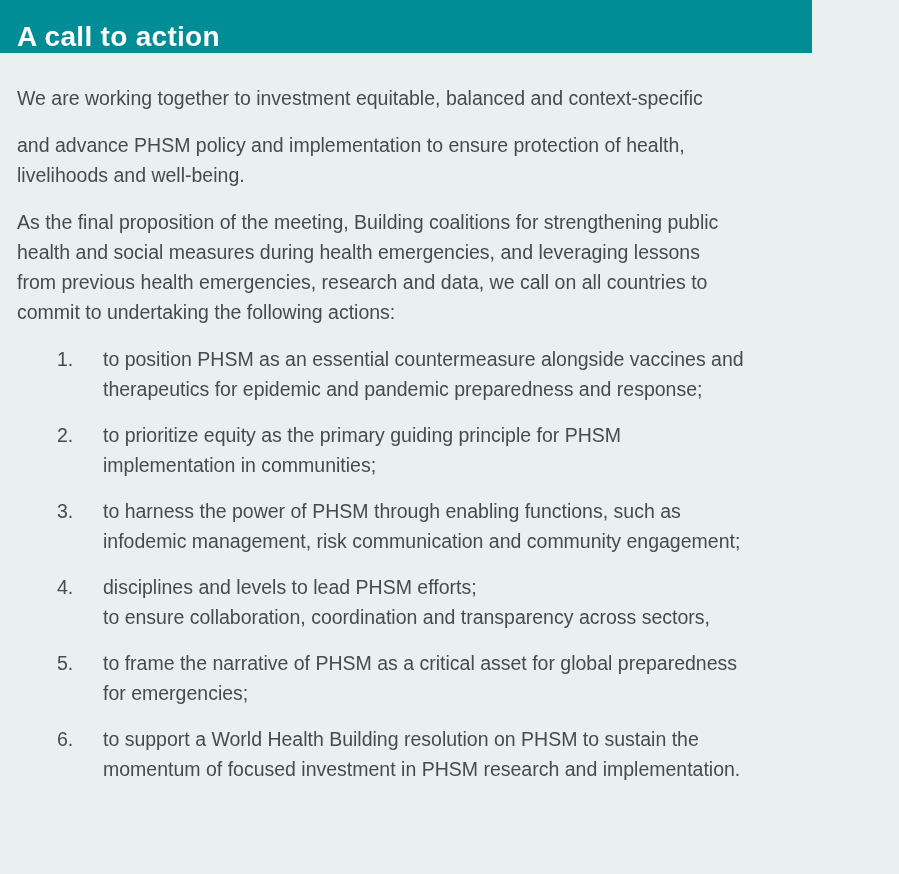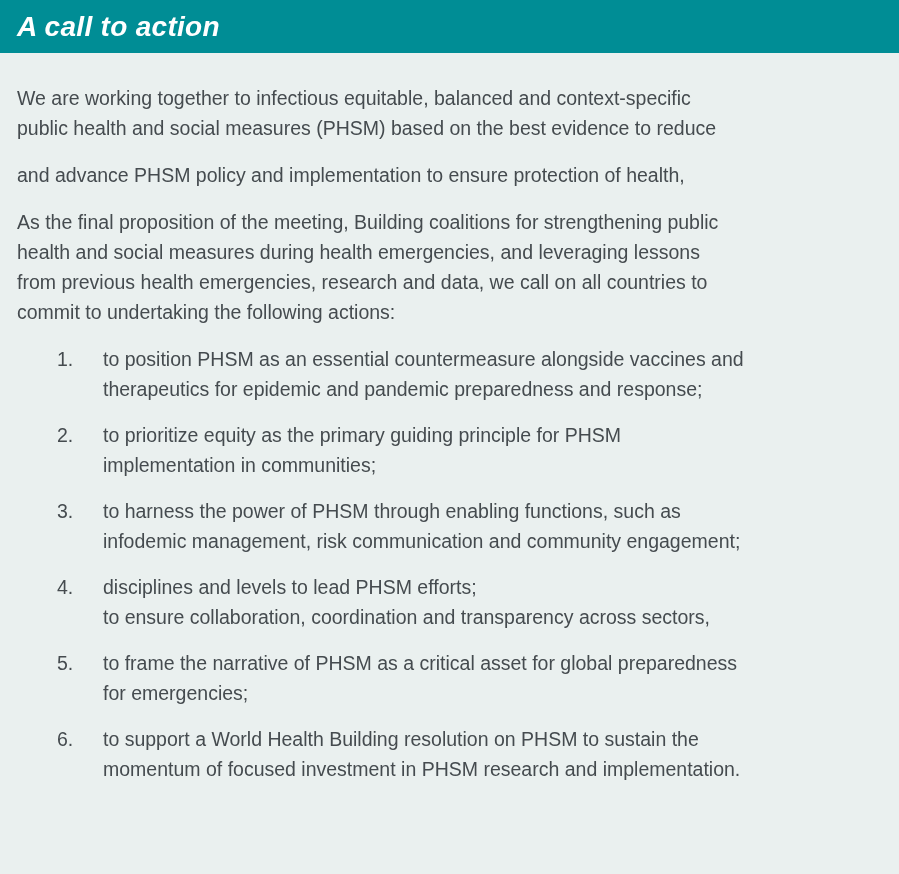--- a/index.html
+++ b/index.html
@@ -6,26 +6,25 @@
   html, body { background: #ffffff; }
   .page {
     position: relative;
     width: 899px;
     height: 874px;
     background: #EAF0EF;
     overflow: hidden;
     font-family: "Liberation Sans", sans-serif;
   }
   .header-bar {
-    width: 899px;
+    width: 812px;
     height: 53px;
     background: #008D95;
     display: flex;
-    align-items: center;
-    font-style: italic;
+    align-items: flex-end;
   }
   .page-title {
     color: #FFFFFF;
     font-size: 28px;
     font-weight: bold;
     padding-left: 17px;
     letter-spacing: 0.3px;
     white-space: nowrap;
   }
   .content {
@@ -63,26 +62,26 @@
 
 <div class="page">
 
   <div class="header-bar">
     <div class="page-title">A call to action</div>
   </div>
 
   <div class="content">
 
     <div class="paragraph">
-      <div class="paragraph-line">We are working together to infectious equitable, balanced and context-specific</div>
-      <div class="paragraph-line">public health and social measures (PHSM) based on the best evidence to reduce</div>
+      <div class="paragraph-line">We are working together to investment equitable, balanced and context-specific</div>
     </div>
 
     <div class="paragraph">
       <div class="paragraph-line">and advance PHSM policy and implementation to ensure protection of health,</div>
+      <div class="paragraph-line">livelihoods and well-being.</div>
     </div>
 
     <div class="paragraph">
       <div class="paragraph-line">As the final proposition of the meeting, Building coalitions for strengthening public</div>
       <div class="paragraph-line">health and social measures during health emergencies, and leveraging lessons</div>
       <div class="paragraph-line">from previous health emergencies, research and data, we call on all countries to</div>
       <div class="paragraph-line">commit to undertaking the following actions:</div>
     </div>
 
     <div class="action-list">

